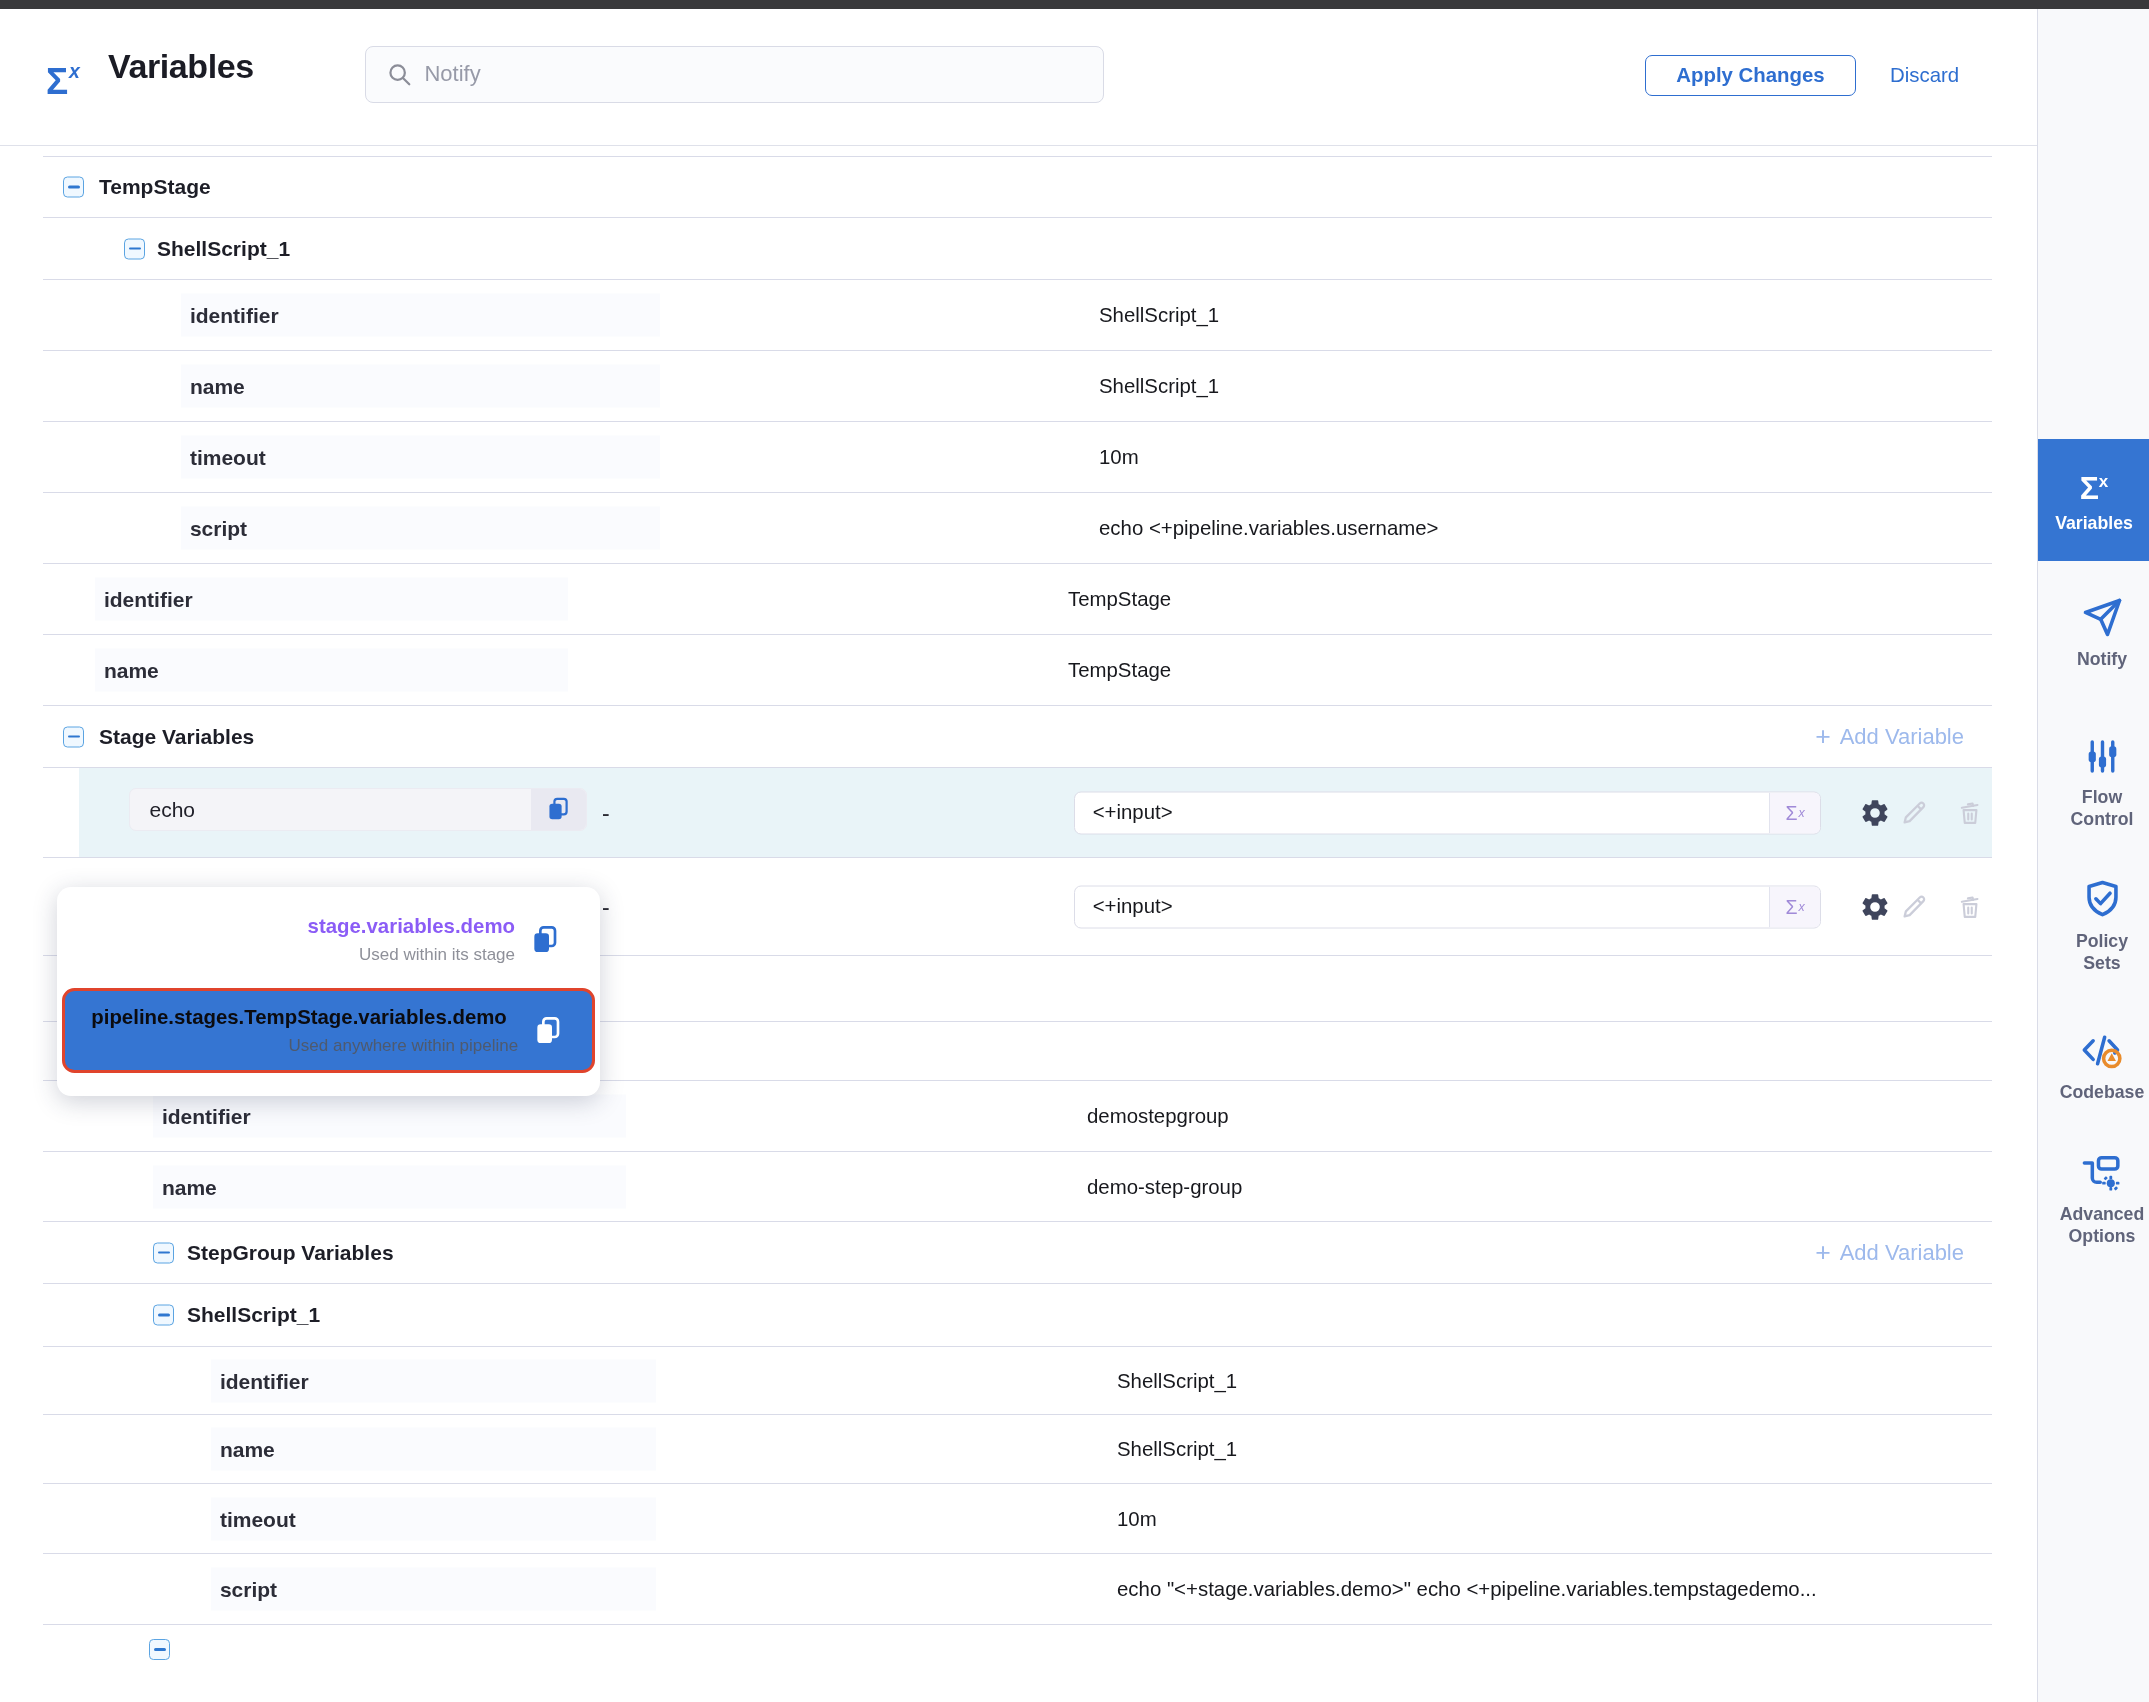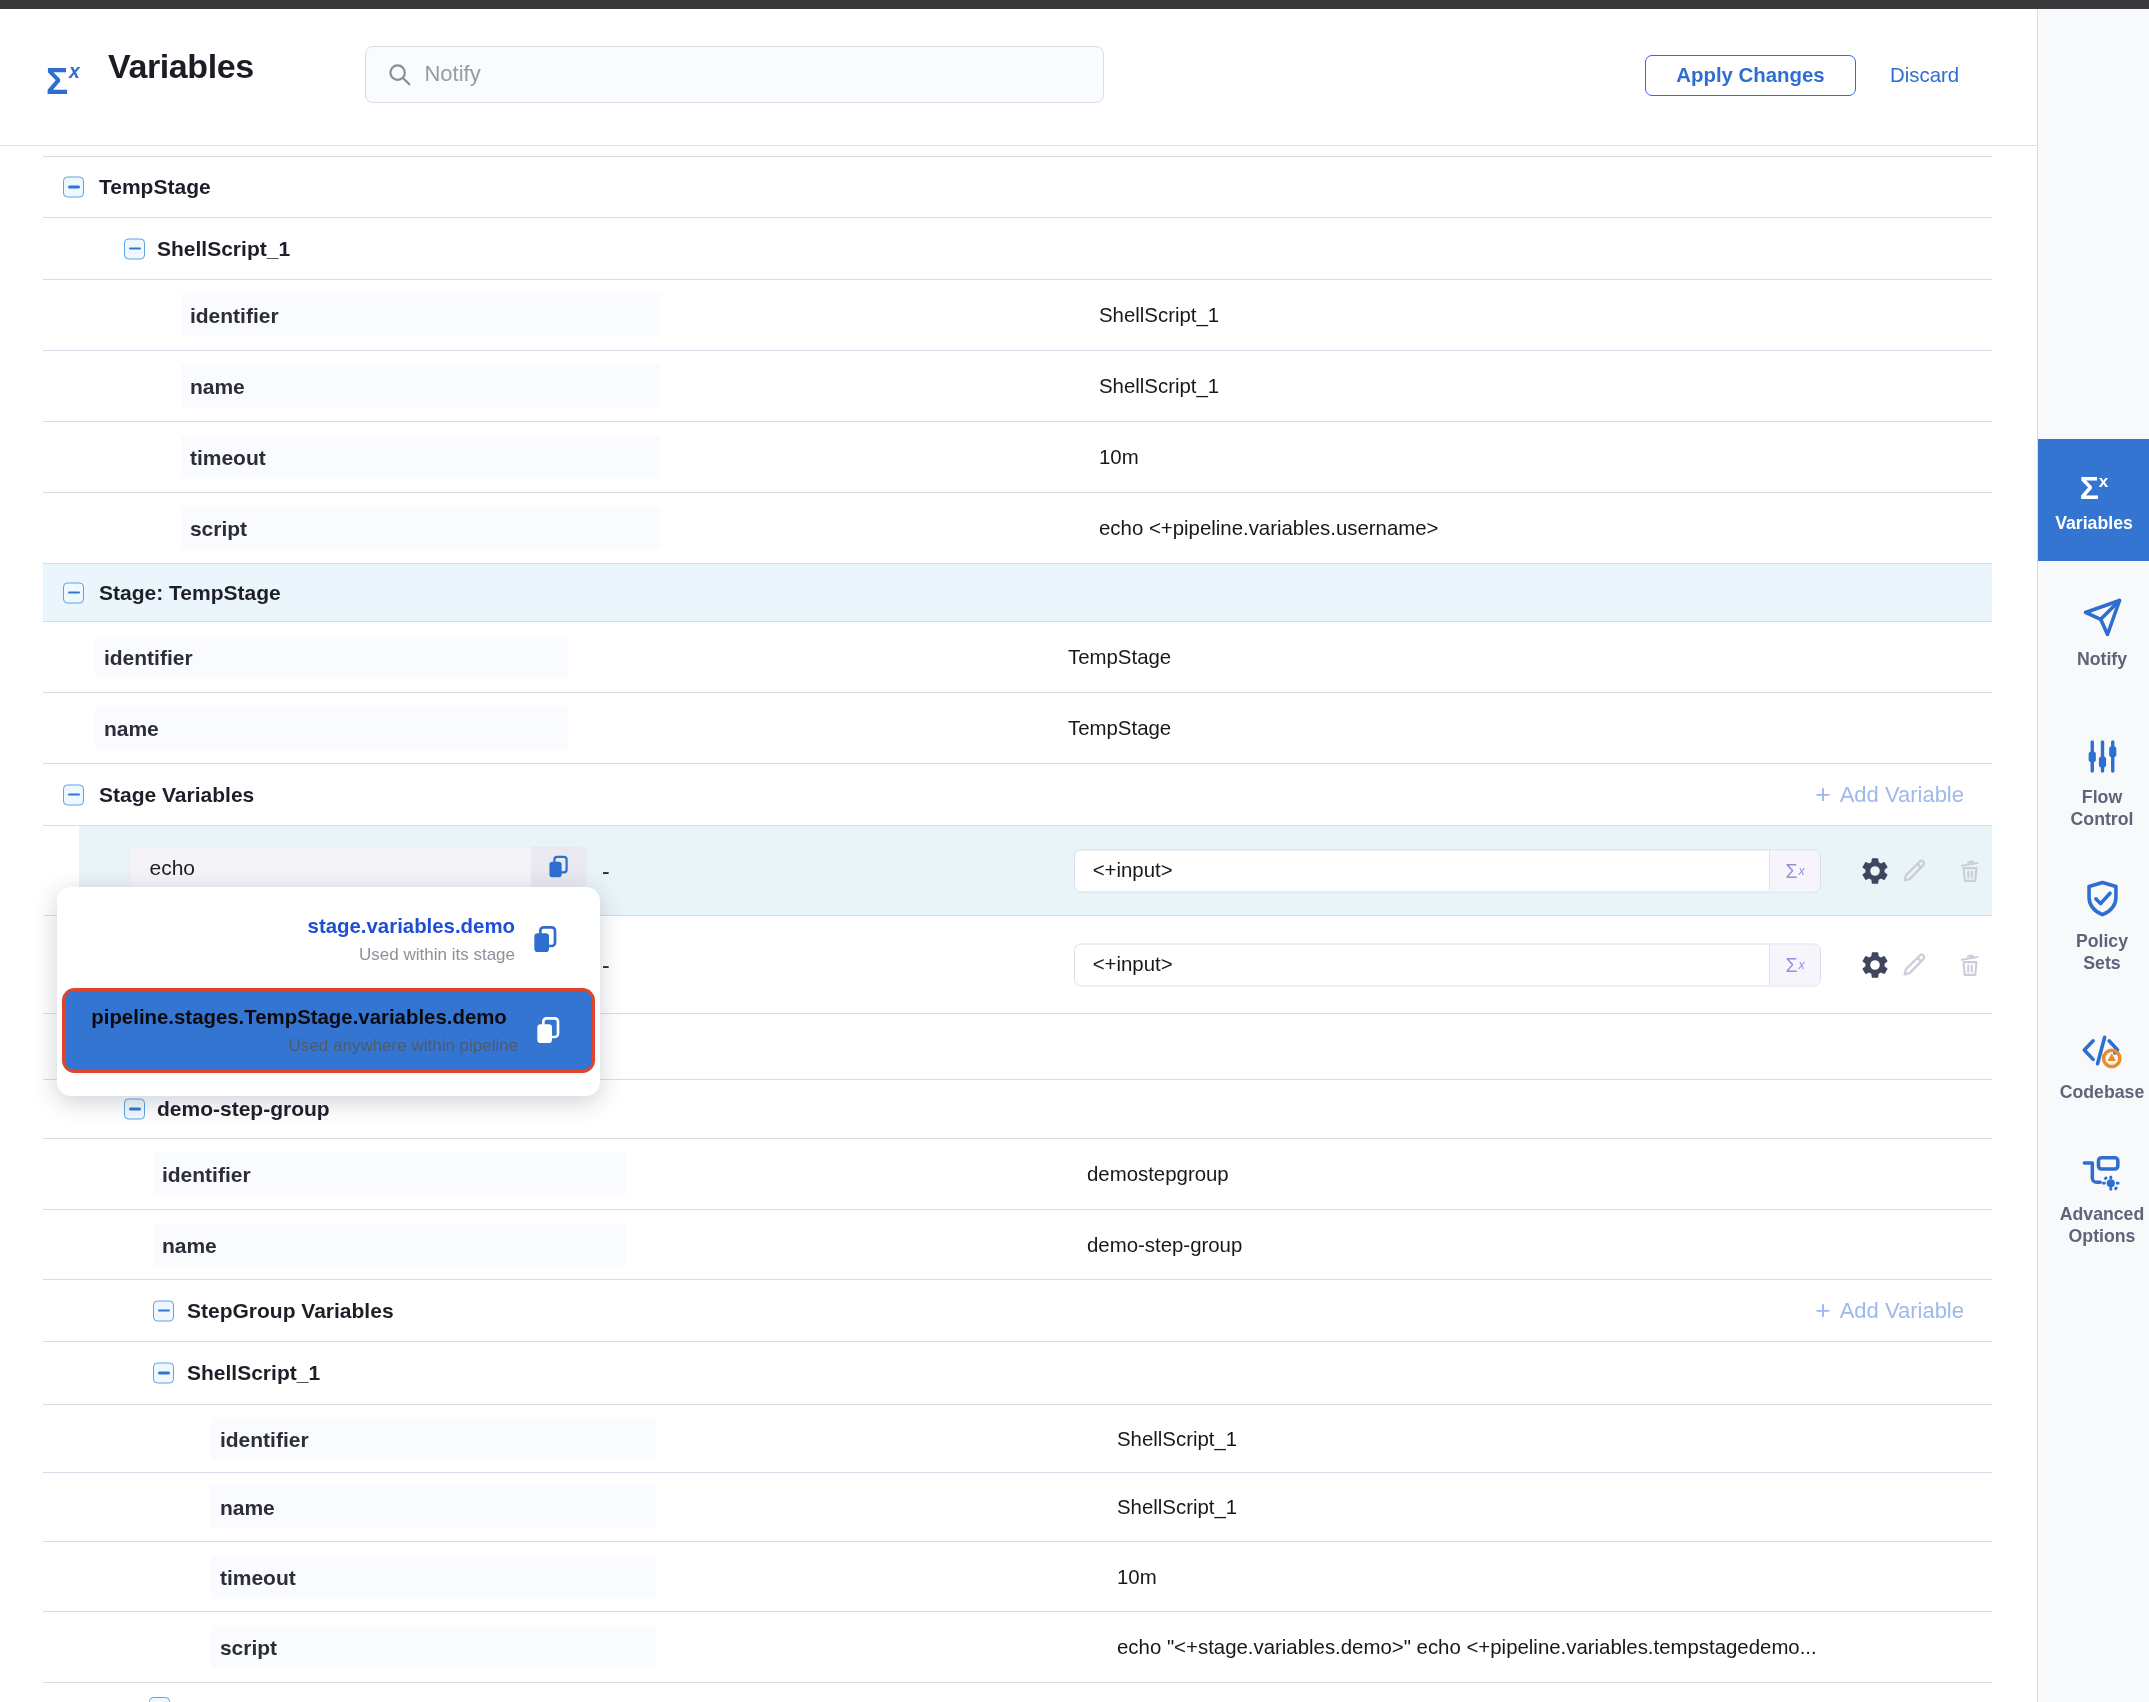--- a/index.html
+++ b/index.html
@@ -47,21 +47,21 @@
   .val-input{position:absolute;left:1031px;top:50%;transform:translateY(-50%);width:747px;height:43px;background:#fff;border:1.8px solid #dcdde8;border-radius:7px;display:flex;overflow:hidden;}
   .val-input .vtxt{flex:1;padding-left:17.7px;font-size:20.4px;color:#17181d;line-height:39px;}
   .sigma-badge{width:51px;border-left:0.9px solid #e2e3ee;background:#f7f5fc;color:#a08ad8;font-size:19.5px;display:flex;align-items:center;justify-content:center;cursor:pointer;}
   .sigma-badge i{font-style:italic;font-size:12.4px;vertical-align:5.3px;margin-left:0.9px;}
   .rowicons{position:absolute;top:50%;transform:translateY(-50%);display:flex;align-items:center;}
   .ic-gear{left:1816px;} .ic-pencil{left:1856px;} .ic-trash{left:1913px;}
   
   .popup{position:absolute;left:57px;top:887px;width:543px;height:209px;background:#fff;border-radius:14px;box-shadow:0 5.3px 25px rgba(40,50,80,.22);z-index:5;}
   .opt{display:flex;align-items:center;justify-content:flex-end;gap:14px;padding:0 39px 0 17.7px;height:82px;margin-top:12.4px;cursor:pointer;}
   .opt .optxt{text-align:right;}
-  .opt .t{font-size:20.4px;font-weight:600;color:#1d4ed8;}
+  .opt .t{font-size:20.4px;font-weight:600;color:#8b5cf6;}
   .opt .s{font-size:17px;color:var(--muted);margin-top:7px;}
   .opt.sel{margin:7px 5.3px 0 5.3px;height:85px;background:var(--selection);border:3.5px solid var(--selection_border);border-radius:12.4px;padding:0 27.5px 0 26px;}
   .opt.sel .t{color:#0b0b0f;} .opt.sel .s{color:#4e5a6e;}
   
   aside#sidebar{position:absolute;left:2037px;top:8.9px;width:113px;height:1694px;background:#f8f9fb;border-left:1.8px solid #dadce8;}
   .sb-item{position:absolute;left:8px;width:100%;display:flex;flex-direction:column;align-items:center;gap:8.9px;cursor:pointer;}
   .sb-item .lbl{font-size:17.7px;font-weight:700;color:var(--sidebar_label);text-align:center;line-height:22px;}
   .sb-item.active{background:var(--selection);left:0;top:430px;height:122px;justify-content:center;gap:7px;}
   .sb-item.active .lbl{color:#fff;}
   .sb-sigma{color:#fff;font-weight:700;font-size:32px;line-height:32px;}
@@ -105,24 +105,20 @@
         <div class="strip">name</div>
         <div class="value">ShellScript_1</div>
       </div>
       <div class="row field f3" style="height: 71px;">
         <div class="strip">timeout</div>
         <div class="value">10m</div>
       </div>
       <div class="row field f3" style="height: 71px;">
         <div class="strip">script</div>
         <div class="value">echo &lt;+pipeline.variables.username&gt;</div>
-      </div>
-      <div class="row section lv-a stagehl" style="height: 58px;">
-        <span class="minus-box"></span>
-        <span class="sec-label">Stage: TempStage</span>
       </div>
       <div class="row field f1" style="height: 71px;">
         <div class="strip">identifier</div>
         <div class="value">TempStage</div>
       </div>
       <div class="row field f1" style="height: 71px;">
         <div class="strip">name</div>
         <div class="value">TempStage</div>
       </div>
       <div class="row section lv-a" style="height: 62px;">

